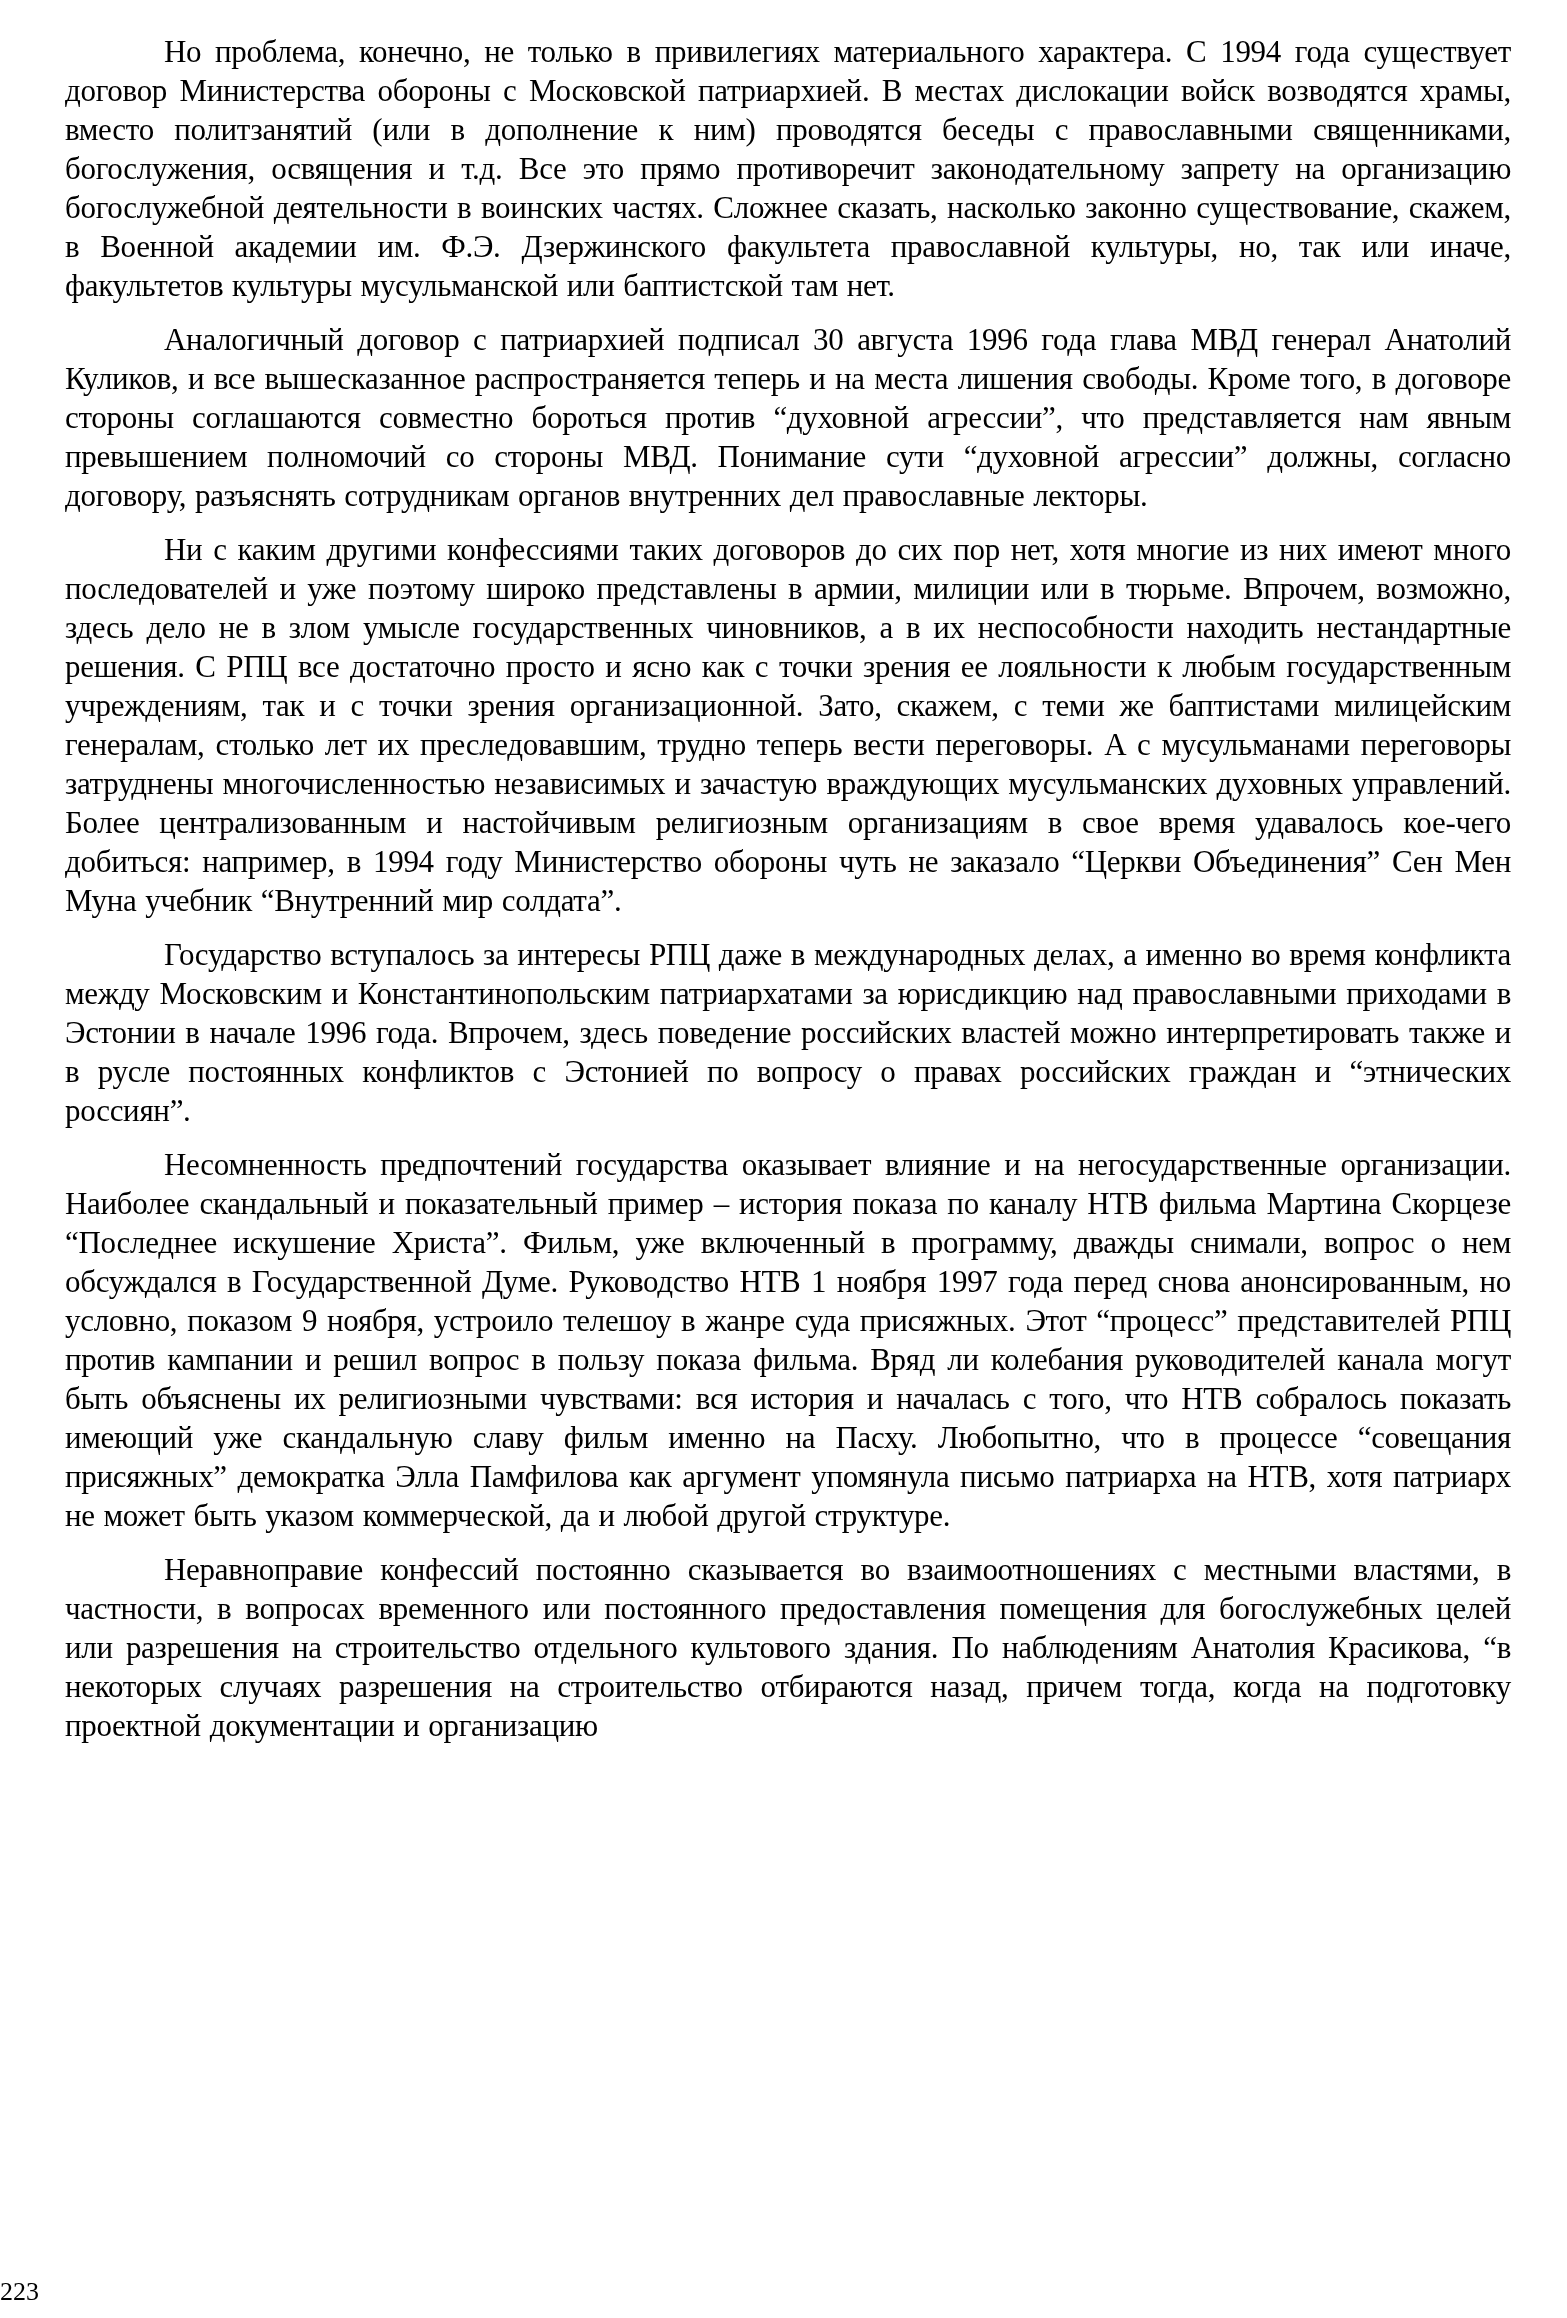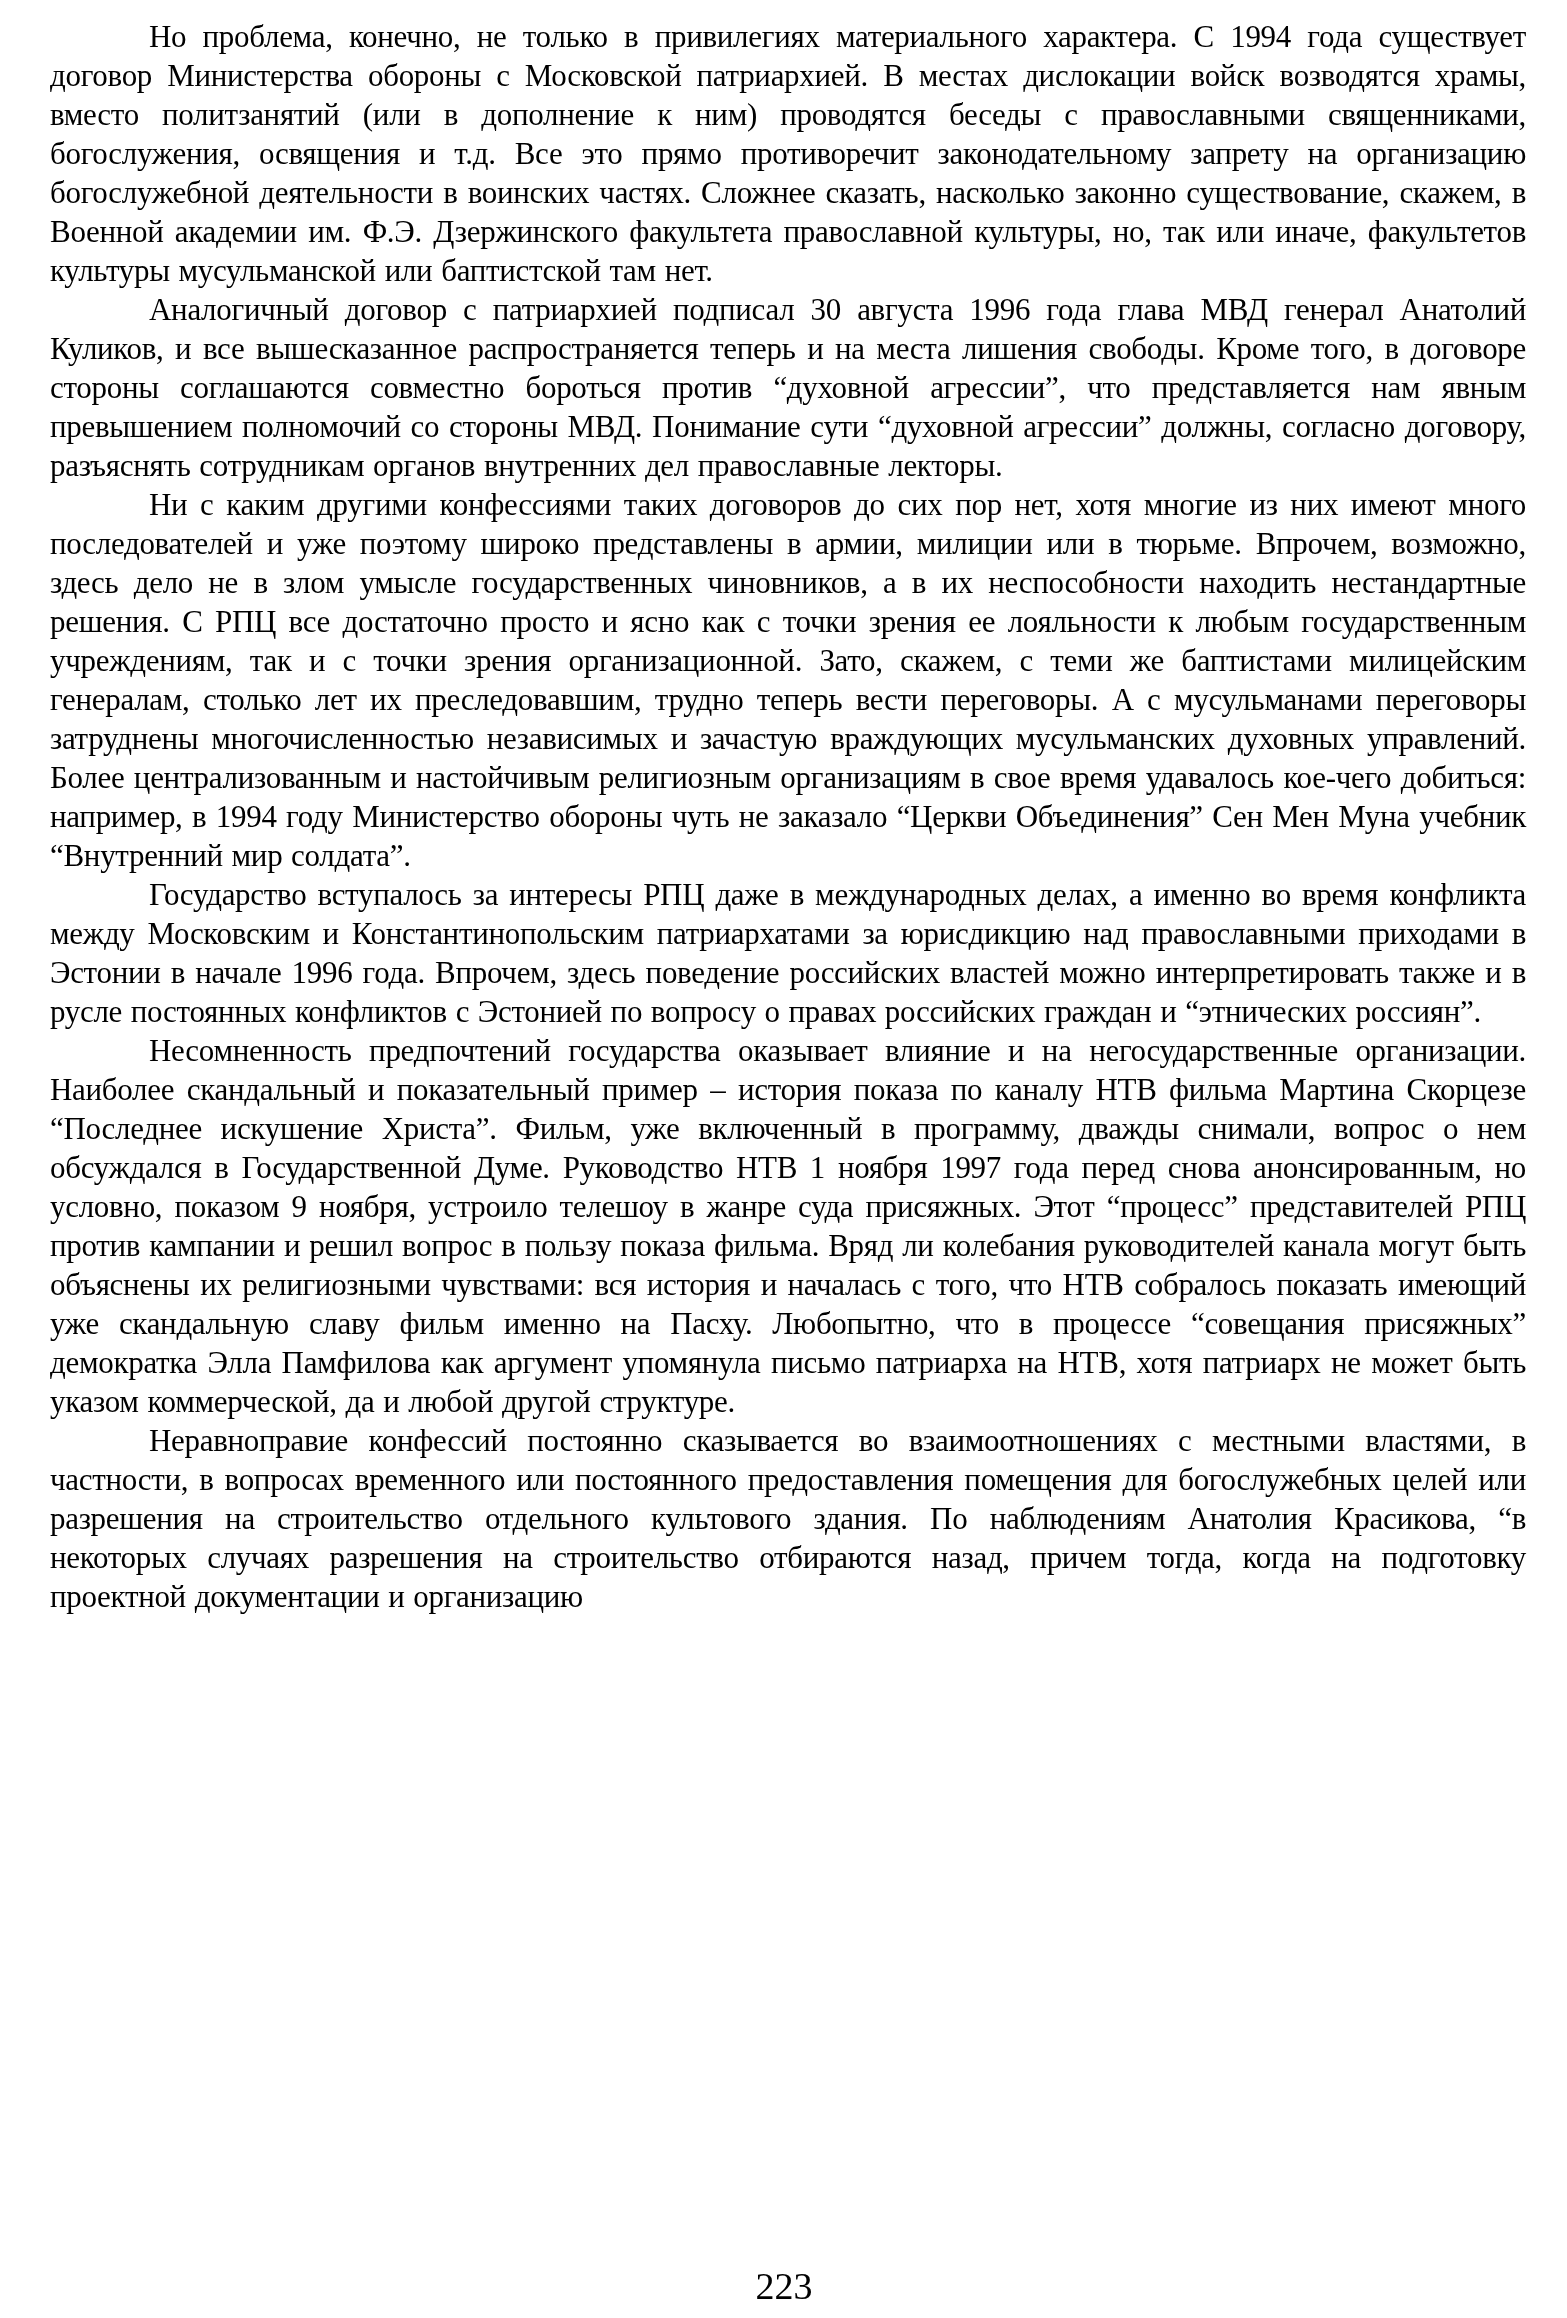--- a/index.html
+++ b/index.html
@@ -12,38 +12,38 @@
     width: 1568px;
     height: 2319px;
     background: #ffffff;
     color: #000000;
     font-family: "Liberation Serif", "DejaVu Serif", serif;
     box-sizing: border-box;
     padding: 17px 42px 0 50px;
     overflow: hidden;
   }
   .text-block p {
-    margin: 0;
+    margin: 15px;
     font-size: 31px;
     line-height: 39px;
     text-align: justify;
     text-indent: 99px;
     word-spacing: 1.3px;
     letter-spacing: -0.3px;
   }
   .text-block p.section-gap {
     margin-top: 41px;
   }
   .page-number {
     position: absolute;
     left: 0;
     right: 0;
     bottom: 14.4px;
-    text-align: center;
-    font-size: 38px;
+    text-align: left;
+    font-size: 26px;
     line-height: 1;
     letter-spacing: 0;
   }
 </style>
 </head>
 <body>
 
 <div class="page">
   <div class="text-block">
     <p>Но проблема, конечно, не только в привилегиях материального характера. С 1994 года существует договор Министерства обороны с Московской патриархией. В местах дислокации войск возводятся храмы, вместо политзанятий (или в дополнение к ним) проводятся беседы с православными священниками, богослужения, освящения и т.д. Все это прямо противоречит законодательному запрету на организацию богослужебной деятельности в воинских частях. Сложнее сказать, насколько законно существование, скажем, в Военной академии им. Ф.Э. Дзержинского факультета православной культуры, но, так или иначе, факультетов культуры мусульманской или баптистской там нет.</p>

